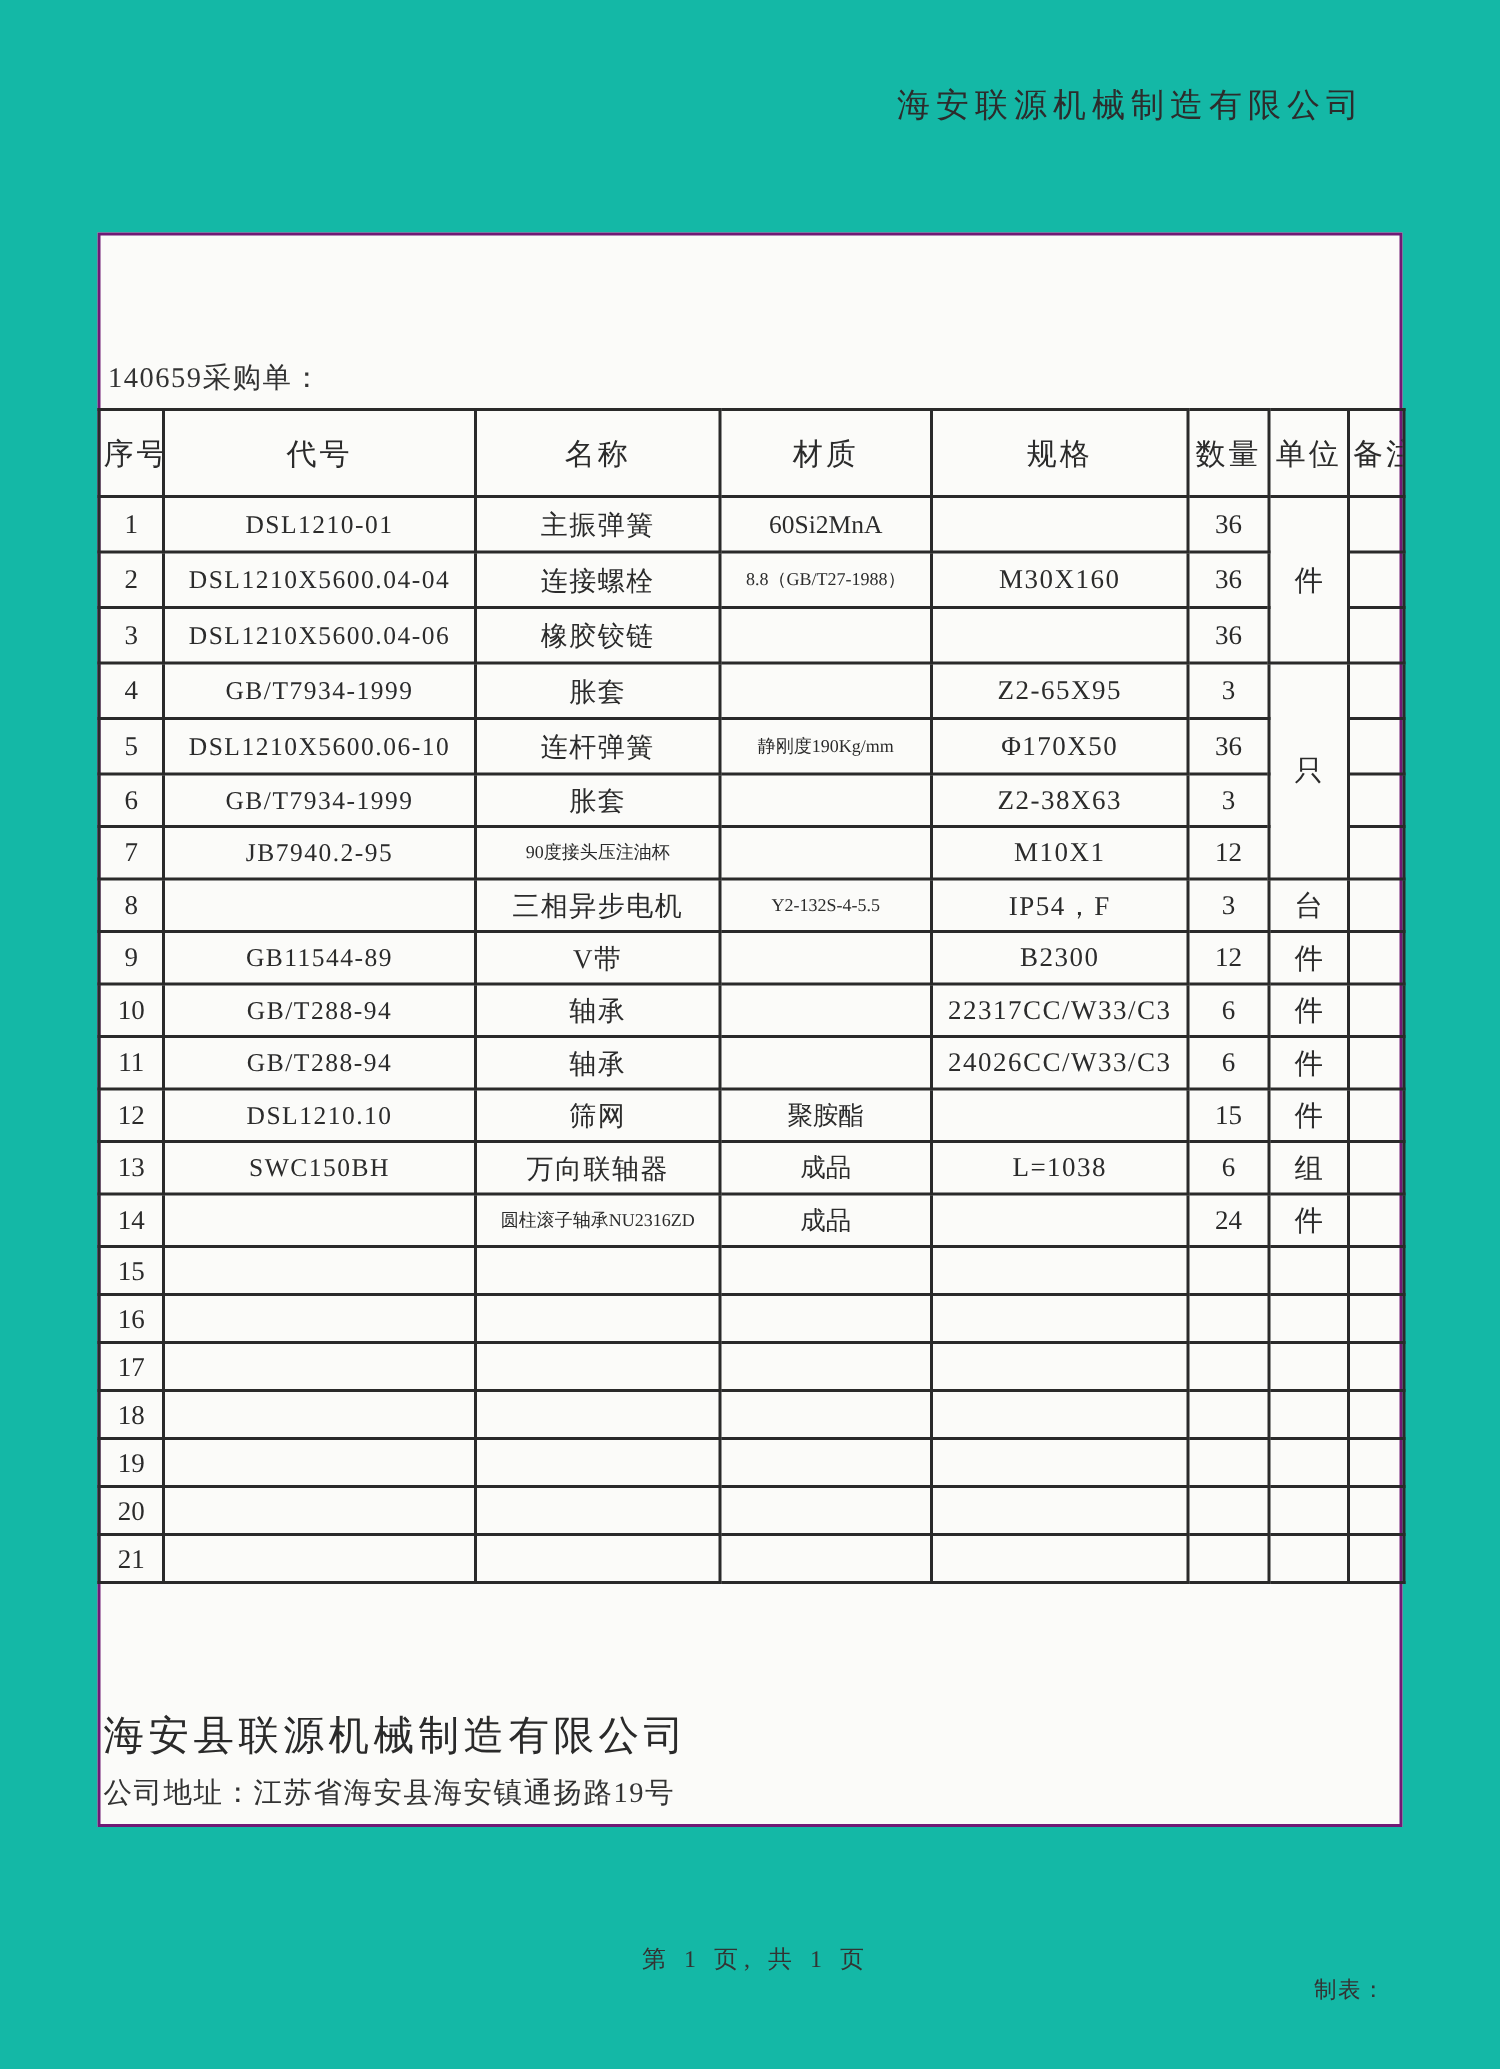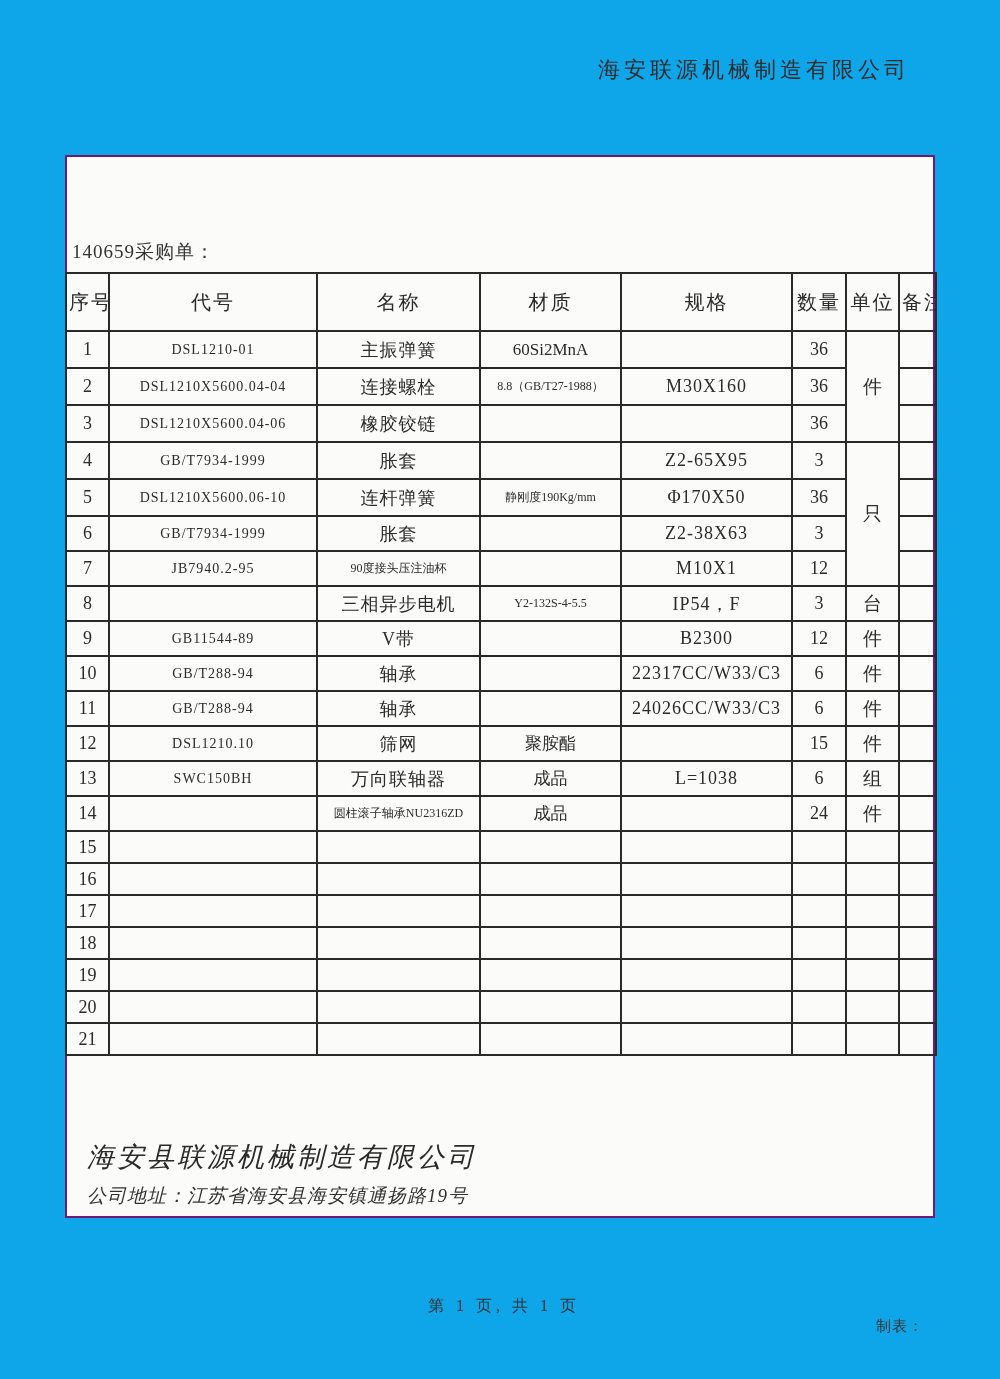--- a/index.html
+++ b/index.html
@@ -4,21 +4,21 @@
 <style>
   html, body {
     margin: 0; padding: 0;
     background: #e8e8e6;
     font-family: "Liberation Serif", "DejaVu Serif", serif;
   }
   .page {
     position: relative;
     width: 1000px; height: 1379px;
     margin: 0 auto;
-    background: #0ea5e9;
+    background: #14b8a6;
     color: #242424;
     overflow: hidden;
   }
   
   .top-company {
     position: absolute;
     top: 55px; right: 90px;
     font-size: 22px;
     letter-spacing: 4px;
     color: #2c2c2c;
@@ -55,34 +55,33 @@
     white-space: nowrap;
     font-weight: normal;
     color: #2b2b2b;
   }
   table.po-table thead tr { height: 58px; }
   table.po-table th { font-size: 20px; letter-spacing: 2px; margin-top: 28px; }
   tr.r-lg { height: 37px; }
   tr.r-md { height: 35px; }
   tr.r-sm { height: 32px; }
   td.c-no   { font-size: 18px; }
-  td.c-code { font-size: 14px; letter-spacing: 1px; margin-left: 24px; }
+  td.c-code { font-size: 17px; letter-spacing: 1px; margin-left: 24px; }
   td.c-name { font-size: 18px; letter-spacing: 1px; }
   td.c-mat  { font-size: 17px; }
   td.c-spec { font-size: 18px; letter-spacing: 1px; }
   td.c-qty  { font-size: 18px; }
   td.c-unit { font-size: 19px; }
   td.sm     { font-size: 12px; letter-spacing: 0; }
   
   .company-block {
     position: absolute;
-    left: 20px; bottom: 6px;
+    left: 2px; bottom: 6px;
     width: 840px;
     color: #2e2e2e;
-    font-style: italic;
   }
   .c-name {
     font-size: 27px;
     letter-spacing: 3px;
     margin-bottom: 6px;
     color: #2a2a2a;
   }
   .c-line {
     font-size: 19px;
     line-height: 29px;

